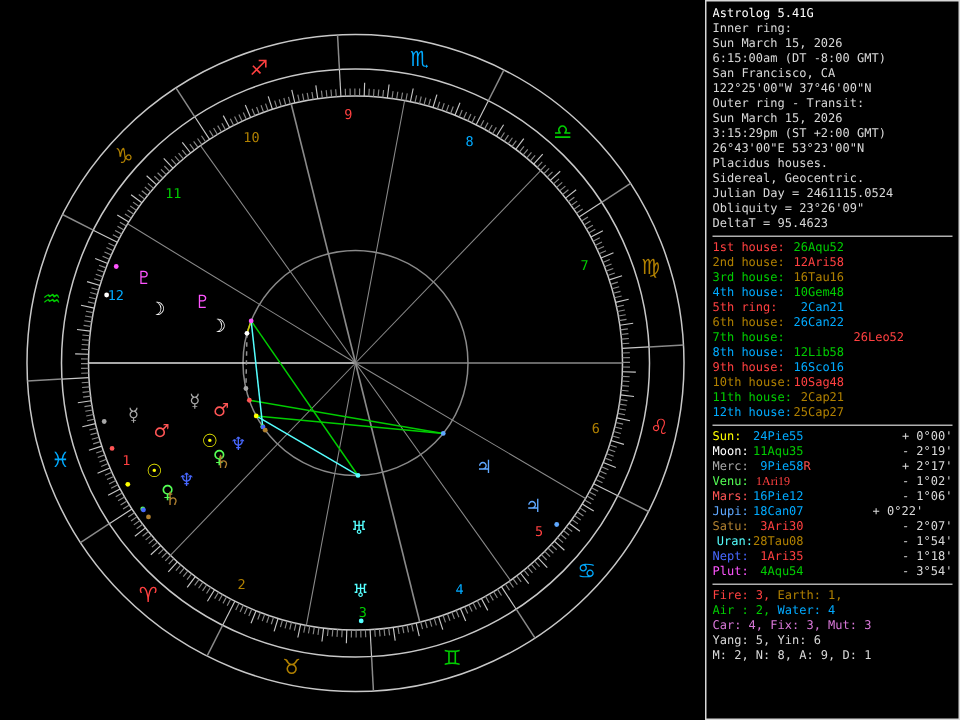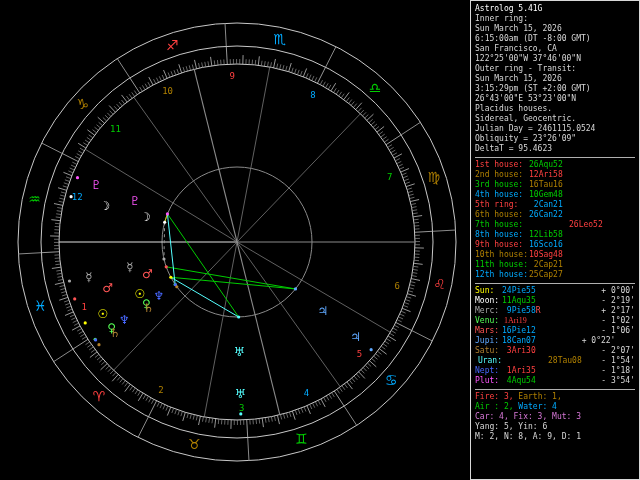--- a/index.html
+++ b/index.html
@@ -521,21 +521,21 @@
         <div class="ln row"><span class="hl" style="color: rgb(0, 170, 255);">12th house:</span><span class="hv" style="color: rgb(176, 128, 0);">25Cap27</span></div>
       </div>
     <div class="sec">
         <div class="ln row"><span class="pn" style="color: rgb(255, 255, 0);">Sun:</span><span class="pv" style="color: rgb(0, 170, 255);">24Pie55</span><span class="pr" style="color: rgb(255, 80, 80);"> </span><span class="vel" style="color: rgb(216, 216, 216);">+ 0°00'</span></div>
         <div class="ln row"><span class="pn" style="color: rgb(255, 255, 255);">Moon:</span><span class="pv" style="color: rgb(0, 205, 0);">11Aqu35</span><span class="pr" style="color: rgb(255, 80, 80);"> </span><span class="vel" style="color: rgb(216, 216, 216);">- 2°19'</span></div>
         <div class="ln row"><span class="pn" style="color: rgb(168, 168, 168);">Merc:</span><span class="pv" style="color: rgb(0, 170, 255);"> 9Pie58</span><span class="pr" style="color: rgb(255, 80, 80);">R</span><span class="vel" style="color: rgb(216, 216, 216);">+ 2°17'</span></div>
         <div class="ln row"><span class="pn" style="color: rgb(85, 255, 85);">Venu:</span><span class="pv" style="color: rgb(255, 64, 64); font-family: Liberation Serif, serif;"> 1Ari19</span><span class="pr" style="color: rgb(255, 80, 80);"> </span><span class="vel" style="color: rgb(216, 216, 216);">- 1°02'</span></div>
         <div class="ln row"><span class="pn" style="color: rgb(255, 85, 85);">Mars:</span><span class="pv" style="color: rgb(0, 170, 255);">16Pie12</span><span class="pr" style="color: rgb(255, 80, 80);"> </span><span class="vel" style="color: rgb(216, 216, 216);">- 1°06'</span></div>
         <div class="ln row"><span class="pn" style="color: rgb(95, 168, 255);">Jupi:</span><span class="pv" style="color: rgb(0, 170, 255);">18Can07</span><span class="pr" style="color: rgb(255, 80, 80);"> </span><span class="vel" style="color: rgb(216, 216, 216); margin-left: 40px;">+ 0°22'</span></div>
         <div class="ln row"><span class="pn" style="color: rgb(176, 128, 48);">Satu:</span><span class="pv" style="color: rgb(255, 64, 64);"> 3Ari30</span><span class="pr" style="color: rgb(255, 80, 80);"> </span><span class="vel" style="color: rgb(216, 216, 216);">- 2°07'</span></div>
-        <div class="ln row"><span class="pn" style="color: rgb(85, 255, 255); text-align: right;">Uran:</span><span class="pv" style="color: rgb(176, 128, 0); margin-left: 46px;">28Tau08</span><span class="pr" style="color: rgb(255, 80, 80);"> </span><span class="vel" style="color: rgb(216, 216, 216);">- 1°54'</span></div>
+        <div class="ln row"><span class="pn" style="color: rgb(85, 255, 255); text-align: right;">Uran:</span><span class="pv" style="color: rgb(176, 128, 0);">28Tau08</span><span class="pr" style="color: rgb(255, 80, 80);"> </span><span class="vel" style="color: rgb(216, 216, 216);">- 1°54'</span></div>
         <div class="ln row"><span class="pn" style="color: rgb(72, 104, 255);">Nept:</span><span class="pv" style="color: rgb(255, 64, 64);"> 1Ari35</span><span class="pr" style="color: rgb(255, 80, 80);"> </span><span class="vel" style="color: rgb(216, 216, 216);">- 1°18'</span></div>
         <div class="ln row"><span class="pn" style="color: rgb(255, 85, 255);">Plut:</span><span class="pv" style="color: rgb(0, 205, 0);"> 4Aqu54</span><span class="pr" style="color: rgb(255, 80, 80);"> </span><span class="vel" style="color: rgb(216, 216, 216);">- 3°54'</span></div>
       </div>
     <div class="sec">
         <div class="ln"><span style="color: rgb(255, 64, 64);">Fire: 3, </span><span style="color: rgb(176, 128, 0);">Earth: 1,</span></div>
         <div class="ln"><span style="color: rgb(0, 205, 0);">Air : 2, </span><span style="color: rgb(0, 170, 255);">Water: 4</span></div>
         <div class="ln"><span style="color: rgb(216, 120, 216);">Car: 4, Fix: 3, Mut: 3</span></div>
         <div class="ln"><span style="color: rgb(216, 216, 216);">Yang: 5, Yin: 6</span></div>
         <div class="ln"><span style="color: rgb(216, 216, 216);">M: 2, N: 8, A: 9, D: 1</span></div>
       </div>

